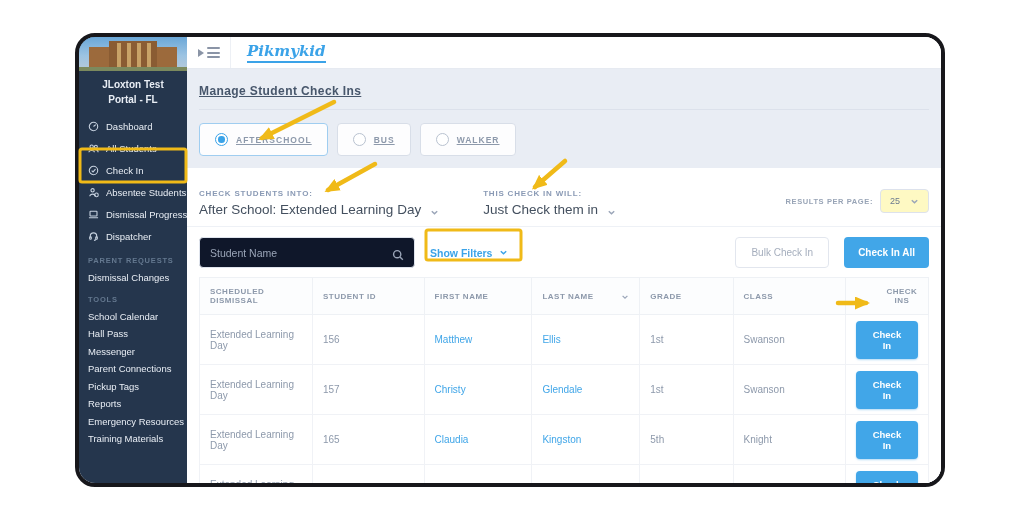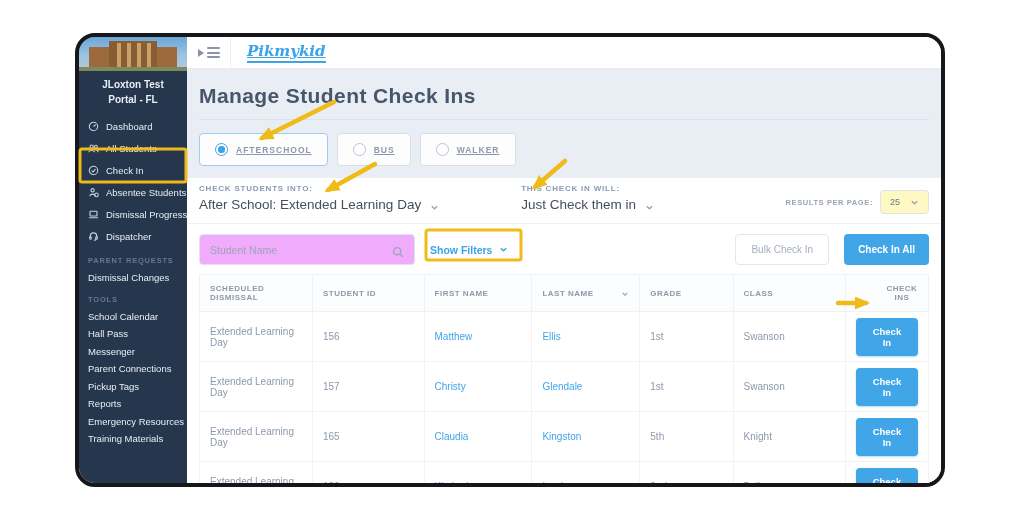--- a/index.html
+++ b/index.html
@@ -25,50 +25,50 @@
   .nav-item { display:flex; align-items:center; gap:7px; height:22px; padding:0 9px; cursor:pointer; white-space:nowrap; }
   .nav-item .ico { width:11px; height:11px; flex-shrink:0; display:flex; }
   .nav-item .ico svg { stroke:#c6d1df; fill:none; stroke-width:1.2; }
   .sec-title { color:#64788f; font-size:7.5px; letter-spacing:0.8px; padding:9px 9px 3px; font-weight:bold; }
   .sec-item { padding:4px 9px; height:17.5px; white-space:nowrap; cursor:pointer; }
 
   
   .main { flex:1; display:flex; flex-direction:column; min-width:0; }
   .topbar { height:32px; background:#ffffff; border-bottom:1px solid #e6eaf1; display:flex; align-items:center; flex-shrink:0; }
   .burger-zone { width:44px; height:100%; display:flex; align-items:center; justify-content:center; border-right:1px solid #edf0f5; cursor:pointer; }
-  .logo { margin-left:16px; color:#3ba3e8; font-family:"DejaVu Serif", serif; font-style:italic; font-weight:bold; font-size:15px; border-bottom:2px solid #3ba3e8; padding-bottom:1px; cursor:pointer;text-decoration:underline; }
+  .logo { margin-left:16px; color:#3ba3e8; font-family:"DejaVu Serif", serif; font-style:italic; font-weight:bold; font-size:15px; border-bottom:2px solid #3ba3e8; padding-bottom:1px; cursor:pointer; }
 
   .content { flex:1; background:#e9edf4; padding:0 12px; display:flex; flex-direction:column; min-height:0; }
-  .page-title { margin-top:15px; font-size:21px; font-weight:bold; color:#47566b; letter-spacing:0.4px; }
+  .page-title { margin-top:15px; font-size:12px; font-weight:bold; color:#47566b; letter-spacing:0.4px;text-decoration:underline; }
   .title-divider { border-top:1px solid #dce1eb; margin-top:11px; }
 
   .radio-row { display:flex; gap:9px; margin-top:13px; margin-bottom:12px; }
   .radio-box { display:flex; align-items:center; gap:8px; background:#fdfdfe; border:1px solid #d8dee8; border-radius:4px; padding:0 15px; height:33px; font-size:8.5px; font-weight:bold; letter-spacing:1px; color:#8d99ab; cursor:pointer;text-decoration:underline; }
   .radio-box.selected { border-color:#9fcdf0; }
   .rdot { width:13px; height:13px; border-radius:50%; border:1.5px solid #b9c2d0; position:relative; background:#fff; }
   .radio-box.selected .rdot { border-color:#3ba3e8; }
   .radio-box.selected .rdot::after { content:""; position:absolute; left:2px; top:2px; width:6.5px; height:6.5px; border-radius:50%; background:#3ba3e8; }
 
   .white-sheet { background:#ffffff; margin:0 -12px; padding:0 12px; flex:1; display:flex; flex-direction:column; }
-  .dd-row { display:flex; align-items:flex-start; padding-top:6px; padding-bottom:9px;gap:38px; }
+  .dd-row { display:flex; align-items:flex-start; padding-top:21px; padding-bottom:9px; }
   .dd-group { cursor:pointer; }
   .dd-label { font-size:8px; letter-spacing:0.8px; color:#8a9ab5; font-weight:bold; margin-bottom:4px; }
   .dd-value { font-size:13.5px; color:#44505f; display:flex; align-items:center; gap:9px; }
   .chev { width:9px; height:9px; }
   .chev svg { stroke:#9aa5b8; fill:none; stroke-width:1.6; }
   .dd-g2 { margin-left:44px; }
   .spacer { flex:1; }
-  .rpp { display:flex; align-items:center; gap:7px; margin-top:6px; }
+  .rpp { display:flex; align-items:center; gap:7px; }
   .rpp-label { font-size:7.5px; letter-spacing:0.6px; color:#98a4b6; font-weight:bold; }
   .rpp-select { display:flex; align-items:center; gap:10px; border:1px solid #dde2ec; border-radius:4px; padding:6px 9px; font-size:9px; color:#6b7a8f; background:#fef9c3; cursor:pointer; }
 
   .dd-divider { border-top:1px solid #eef1f6; margin:0 -12px; }
 
   .search-row { display:flex; align-items:center; padding:10px 0 9px; gap:15px; }
-  .search-wrap { width:216px; height:31px; border:1px solid #dfe4ed; border-radius:4px; background:#f0abfc; display:flex; align-items:center; padding:0 10px; }
+  .search-wrap { width:216px; height:31px; border:1px solid #dfe4ed; border-radius:4px; background:#0f172a; display:flex; align-items:center; padding:0 10px; }
   .search-wrap input { border:none; outline:none; flex:1; font-size:10.5px; color:#5b6878; font-family:inherit; background:transparent; }
   .search-wrap input::placeholder { color:#9aa5b8; }
   .search-ico { width:12px; height:12px; }
   .search-ico svg { stroke:#9aa5b8; fill:none; stroke-width:1.4; }
   .show-filters { color:#3ba3e8; font-size:10.5px; font-weight:bold; display:flex; align-items:flex-start; gap:7px; cursor:pointer; }
   .show-filters .chev svg { stroke:#3ba3e8; }
   .btn-ghost { border:1px solid #e2e6ee; background:#fff; color:#a5aebd; font-size:10px; border-radius:4px; padding:0 15px; height:31px; font-family:inherit; cursor:pointer; }
   .btn-primary { border:none; background:#41a6e8; color:#fff; font-size:10px; font-weight:bold; border-radius:4px; padding:0 14px; height:31px; font-family:inherit; cursor:pointer; }
 
   table { width:100%; border-collapse:collapse; table-layout:fixed; }

